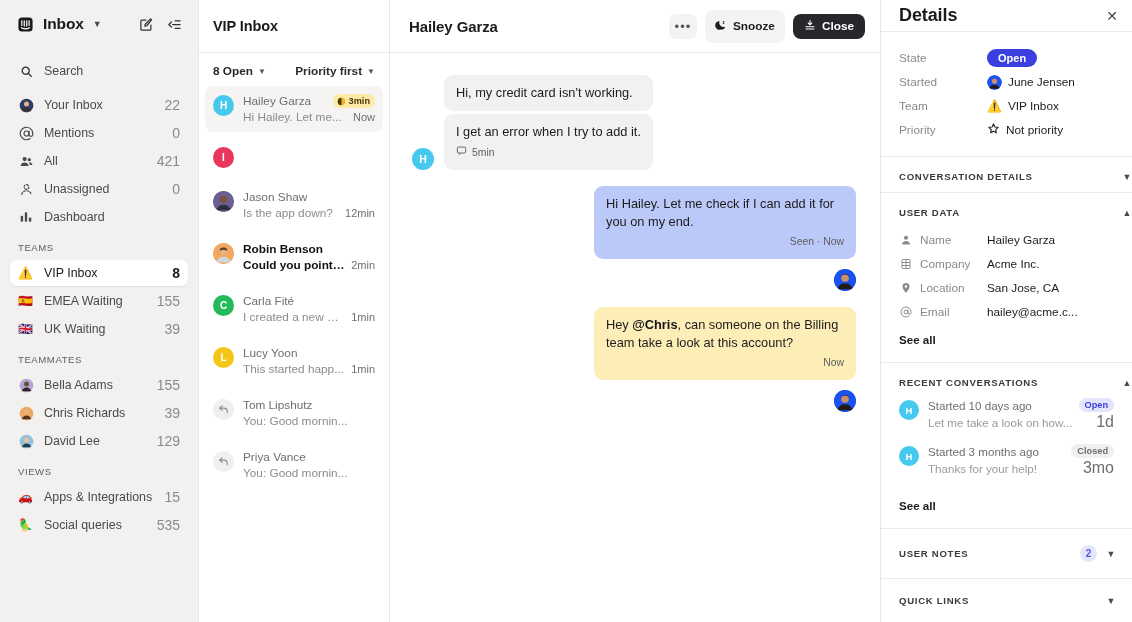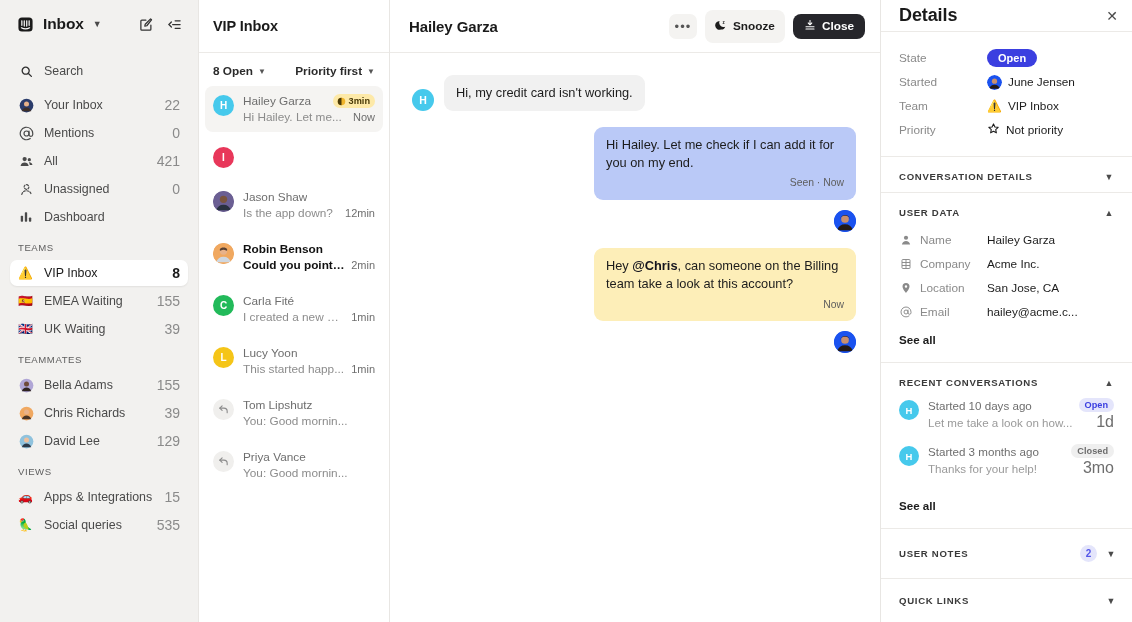--- a/index.html
+++ b/index.html
@@ -223,21 +223,21 @@
   .dt-key { width: 88px; font-size: 11.8px; color: #8a8a8a; flex: 0 0 88px; }
   .dt-val { font-size: 11.8px; color: #1c1c1c; display: flex; align-items: center; gap: 6px; }
   .pill-open {
     background: #3b3fe0; color: #fff;
     font-size: 11px; font-weight: bold;
     padding: 3px 11px; border-radius: 10px;
   }
 
   .dt-sect-head {
     display: flex; align-items: center;
-    padding: 14px 18px 10px 18px;
+    padding: 14px 0 10px 18px;
     font-size: 9.6px; font-weight: bold; letter-spacing: .7px;
     color: #3a3a3a; cursor: pointer;
   }
   .dt-sect-head .sp { flex: 1; }
   .chev { font-size: 9px; color: #4a4a4a; }
   .sect-divider { border-top: 1px solid #eceae7; }
 
   .dt-sect-body { padding: 0 18px 14px 18px; }
   .dt-row { display: flex; align-items: center; height: 24px; }
   .dt-row .rk {
@@ -636,20 +636,32 @@
     </div>
 
     <div class="thread">
 
       <div class="msg-group">
         <span class="msg-av" style="background:#46c9ec">
           <span>H</span>
         </span>
         <span class="bubbles">
           <span class="bubble in">Hi, my credit card isn't working.</span>
+          <span class="bubble in">
+            <span>I get an error when I try to add it.</span>
+            <span class="bubble-meta">
+              <span>
+                <svg width="11" height="11" viewBox="0 0 24 24" fill="none" stroke="#5e5e5e" stroke-width="2">
+                    <rect x="3" y="4.5" width="18" height="13" rx="2"></rect>
+                    <path d="M7 21l2.5-3.5"></path>
+                  </svg>
+              </span>
+              <span>5min</span>
+            </span>
+          </span>
         </span>
       </div>
 
       <div class="msg-group out">
         <span class="bubbles">
           <span class="bubble out">
             <span>Hi Hailey. Let me check if I can add it for you on my end.</span>
             <span class="bubble-meta right">
               <span>Seen · Now</span>
             </span>

